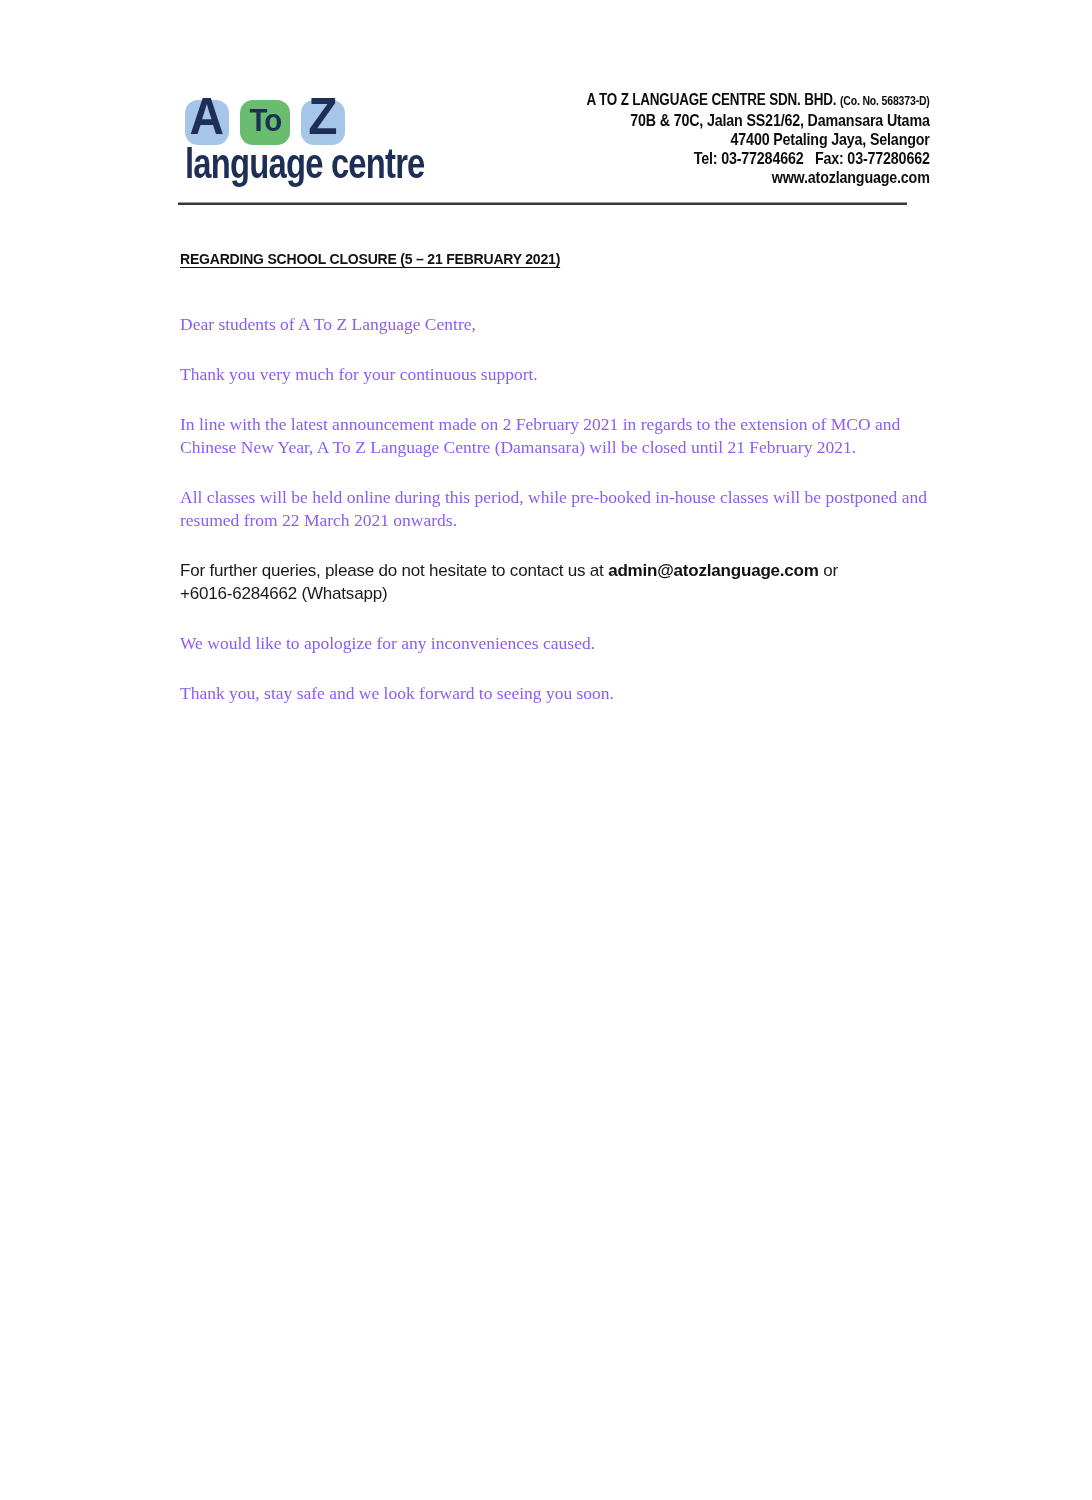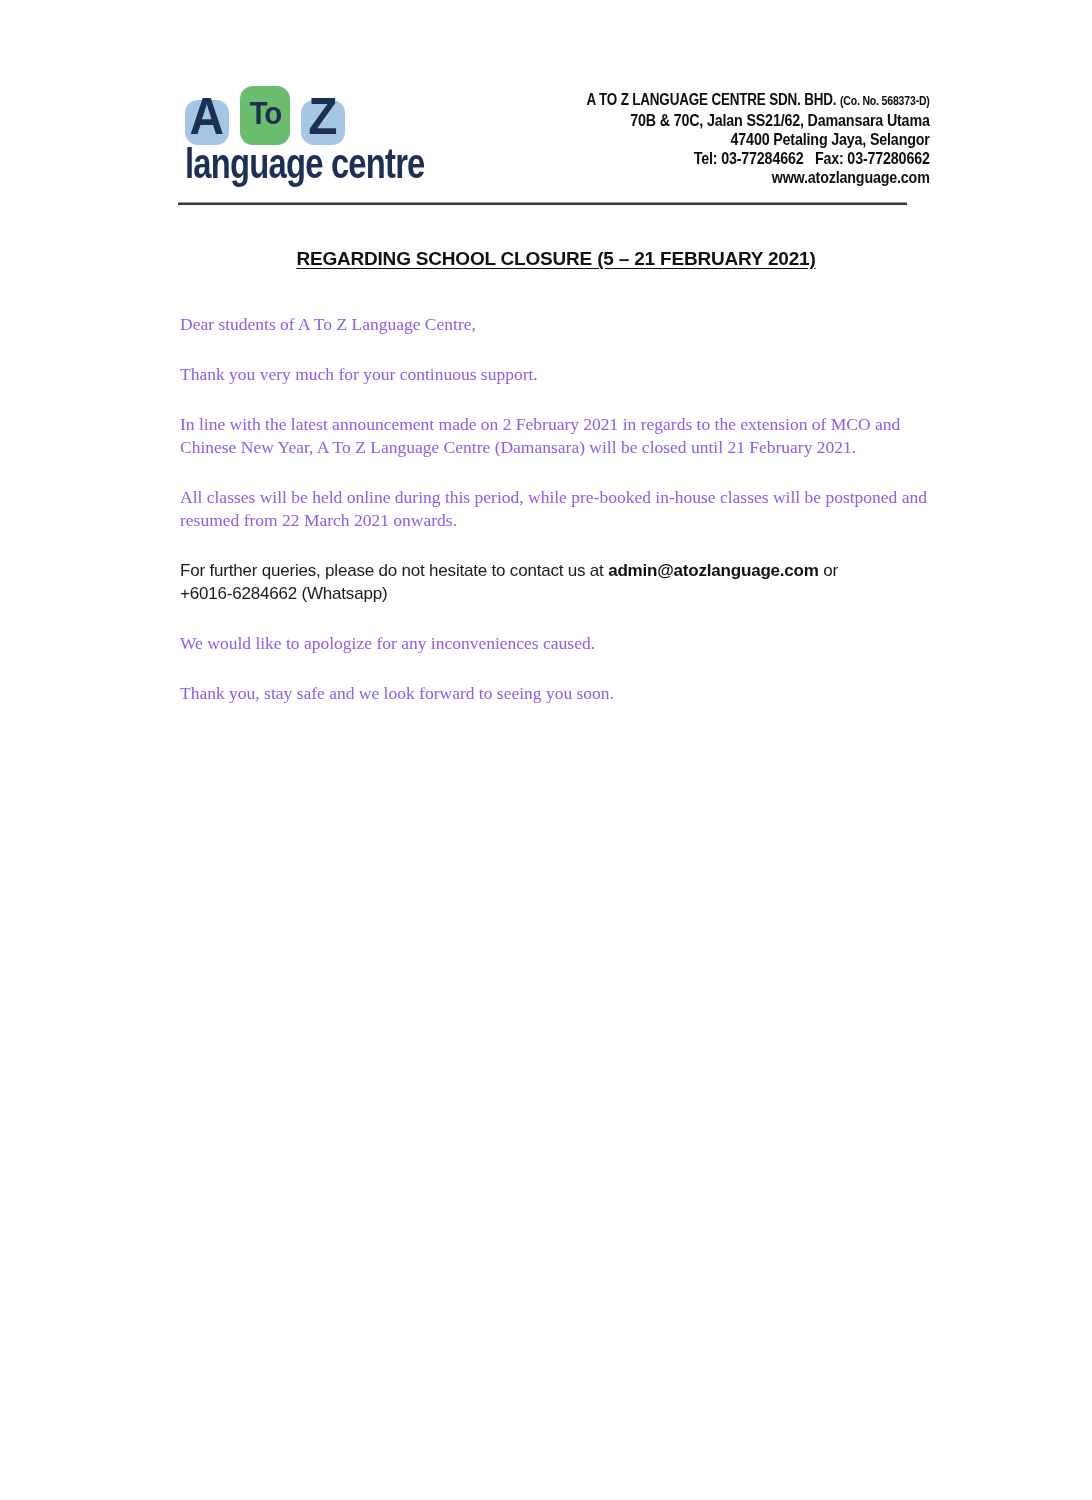--- a/index.html
+++ b/index.html
@@ -26,21 +26,21 @@
     height: 57px;
   }
   .tile {
     border-radius: 13px;
     display: flex;
     align-items: center;
     justify-content: center;
     overflow: visible;
   }
   .tile-big { width: 44px; height: 45px; }
-  .tile-mid { width: 50px; height: 59px; }
+  .tile-mid { width: 50px; height: 45px; }
   .tile-letter {
     font-family: "Liberation Sans", sans-serif;
     font-weight: bold;
     color: #1d2f54;
     transform: scaleX(0.92);
   }
   .tile-big .tile-letter { font-size: 52px; line-height: 45px; margin-top: -12px; }
   .tile-mid .tile-letter { font-size: 32px; line-height: 45px; margin-top: -4px; letter-spacing: -1px; }
   .logo-wordmark {
     margin-top: 2px;
@@ -96,28 +96,27 @@
     margin: 6px 0 0 0;
     text-align: center;
     font-size: 32px;
     line-height: 38px;
     font-weight: bold;
     color: #0f0f0f;
     letter-spacing: 0px;
   }
   .notice-subject {
     margin: 29px 0 44px 0;
-    font-size: 19px;
+    font-size: 14px;
     line-height: 20px;
     font-weight: bold;
     color: #111111;
     text-decoration: underline;
     text-underline-offset: 3px;
     letter-spacing: -0.2px;
-    text-align: center;
   }
   p.body-serif {
     margin: 0 0 27px 0;
     font-family: "Liberation Serif", serif;
     font-size: 17.5px;
     line-height: 23px;
     color: #8b5cf6;
   }
   p.body-sans {
     margin: 12px 0 27px 0;

